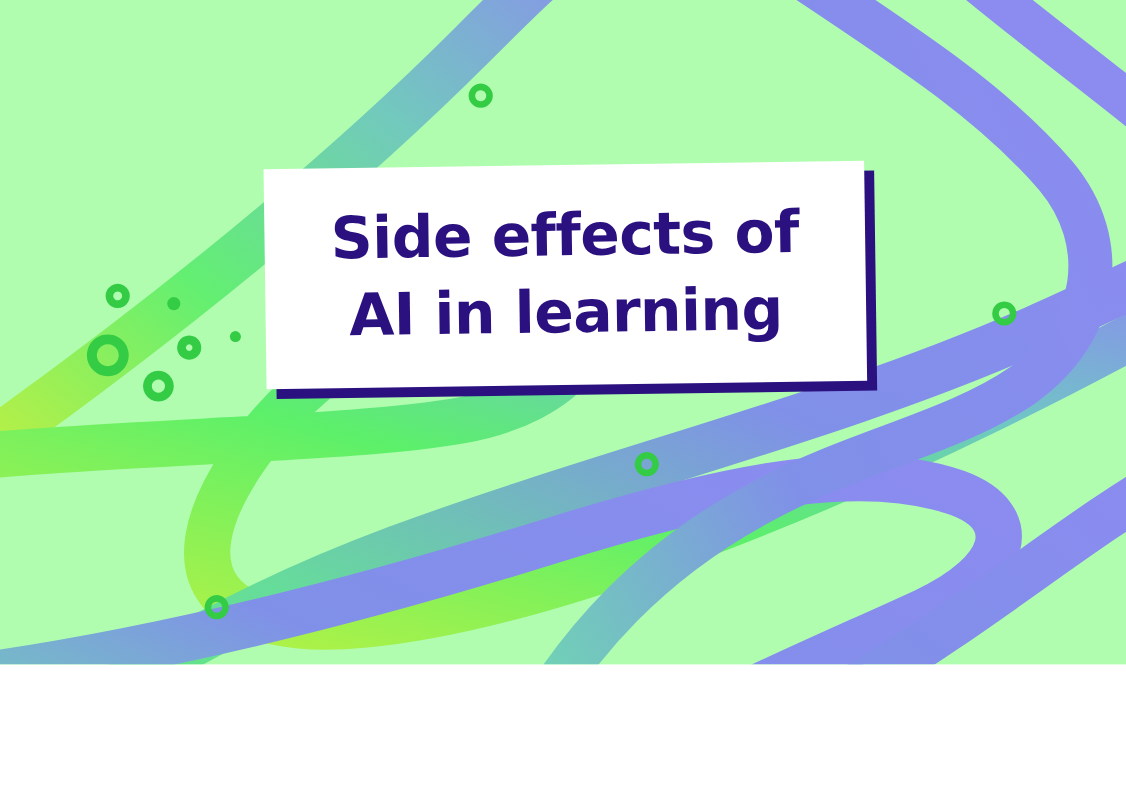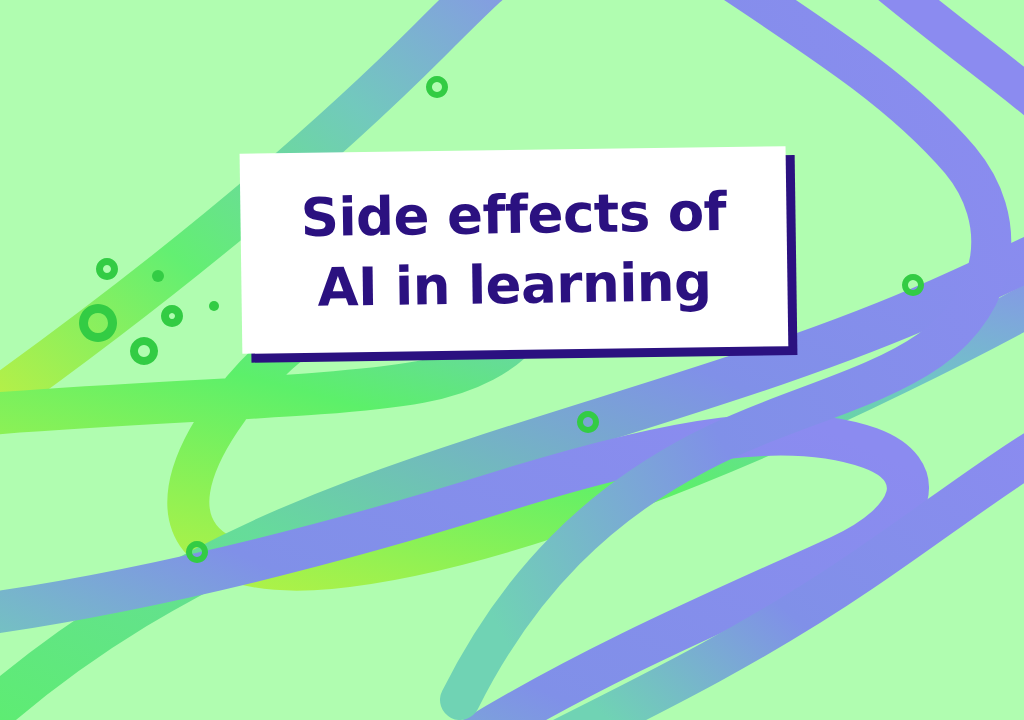--- a/index.html
+++ b/index.html
@@ -3,21 +3,21 @@
 <meta charset="utf-8">
 <style>
   html, body {
     margin: 0;
     padding: 0;
     background: #ffffff;
   }
   #poster {
     position: relative;
     width: 1024px;
-    height: 720px;
+    height: 604px;
     overflow: hidden;
     background: #b0fdb0;
     font-family: "DejaVu Sans", sans-serif;
   }
   #bg-svg {
     position: absolute;
     inset: 0;
     width: 1024px;
     height: 720px;
     display: block;

